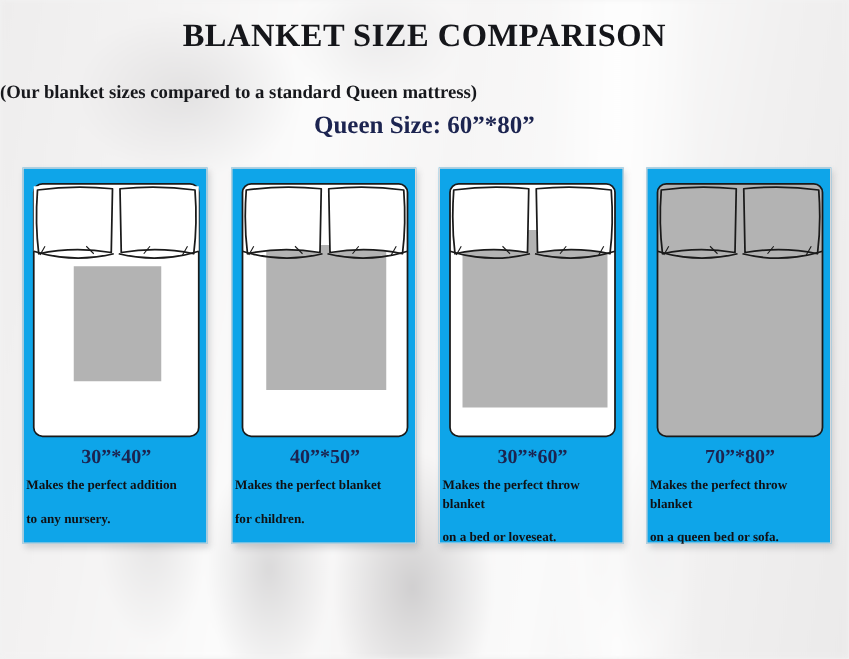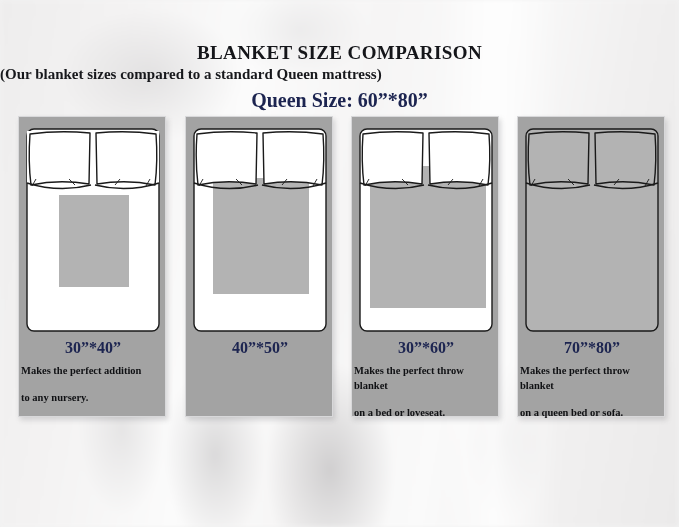--- a/index.html
+++ b/index.html
@@ -35,23 +35,23 @@
     left: 440px; top: 0; width: 120px; height: 527px;
     background: linear-gradient(90deg, rgba(255,255,255,0) 0%, rgba(255,255,255,0.75) 45%, rgba(255,255,255,0) 100%);
   }
 
   #stage {
     position: absolute;
     inset: 0;
   }
   #title {
     position: absolute;
-    top: 42px; left: 0; width: 679px;
+    top: 14px; left: 0; width: 679px;
     text-align: center;
-    font-size: 19px;
+    font-size: 26px;
     letter-spacing: 0.4px;
     color: #15161a;
     font-weight: 700;
     white-space: nowrap;
   }
   #subtitle {
     position: absolute;
     top: 66px; left: 0; width: 679px;
     text-align: left;
     font-size: 15px;
@@ -65,24 +65,24 @@
     text-align: center;
     font-size: 20px;
     color: #1c2450;
     font-weight: 700;
     white-space: nowrap;
   }
 
   
   .panel {
     position: absolute;
-    top: 116px;
+    top: 134px;
     width: 148px;
     height: 301px;
-    background: #a3a3a3;
+    background: #0ea5e9;
     border: 1px solid #d8d8da;
     box-shadow: 2px 3px 5px rgba(90,90,95,0.22);
     box-sizing: border-box;
     padding-left: 21px;
   }
   #panel-0 { left: 18px; }
   #panel-1 { left: 185px; }
   #panel-2 { left: 351px; }
   #panel-3 { left: 517px; }
 
@@ -162,20 +162,24 @@
         </g>
         <path d="M8 62 Q40 72 72 64" fill="none" stroke="#1a1a1a" stroke-width="1.4"></path>
         <path d="M76 64 Q108 72 140 62" fill="none" stroke="#1a1a1a" stroke-width="1.4"></path>
         <path d="M50 58 L56 64" fill="none" stroke="#1a1a1a" stroke-width="0.9"></path>
         <path d="M96 64 L101 58" fill="none" stroke="#1a1a1a" stroke-width="0.9"></path>
         <path d="M131 58 L127 65" fill="none" stroke="#1a1a1a" stroke-width="0.9"></path>
         <path d="M17 58 L13 65" fill="none" stroke="#1a1a1a" stroke-width="0.9"></path>
       </svg>
     </div>
     <div class="size-label">40”*50”</div>
+    <div class="desc">
+      <span>Makes the perfect blanket</span>
+      <span class="l2">for children.</span>
+    </div>
   </div>
 
   <div class="panel" id="panel-2">
     <div class="bed-wrap">
       <svg class="bed-svg" width="148" height="216" viewBox="0 0 148 216">
         <rect x="8" y="8" width="132" height="202" rx="7" ry="7" fill="#ffffff" stroke="#1a1a1a" stroke-width="1.4"></rect>
         <rect x="18" y="45" width="116" height="142" fill="#b3b3b3" stroke="none"></rect>
         <g fill="#ffffff" stroke="#1a1a1a" stroke-width="1.4" stroke-linejoin="round">
           <path d="M11 13 Q40 9 71 12 L70 63 Q40 58 12 64 Q9 40 11 13 Z"></path>
           <path d="M77 12 Q108 9 137 13 Q139 40 136 64 Q108 58 78 63 Z"></path>

